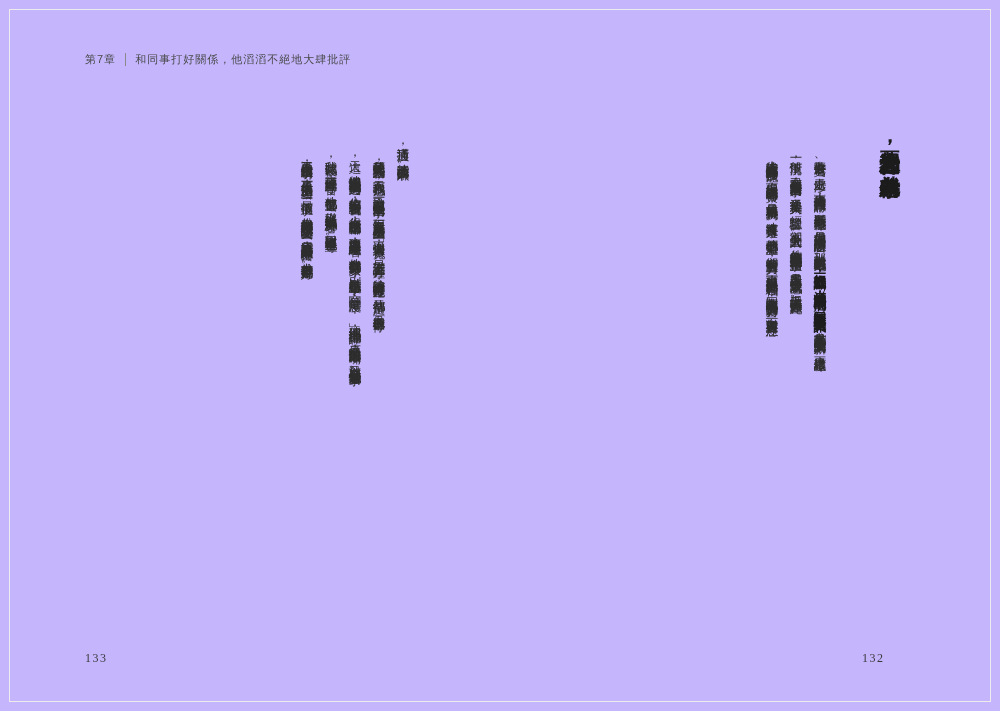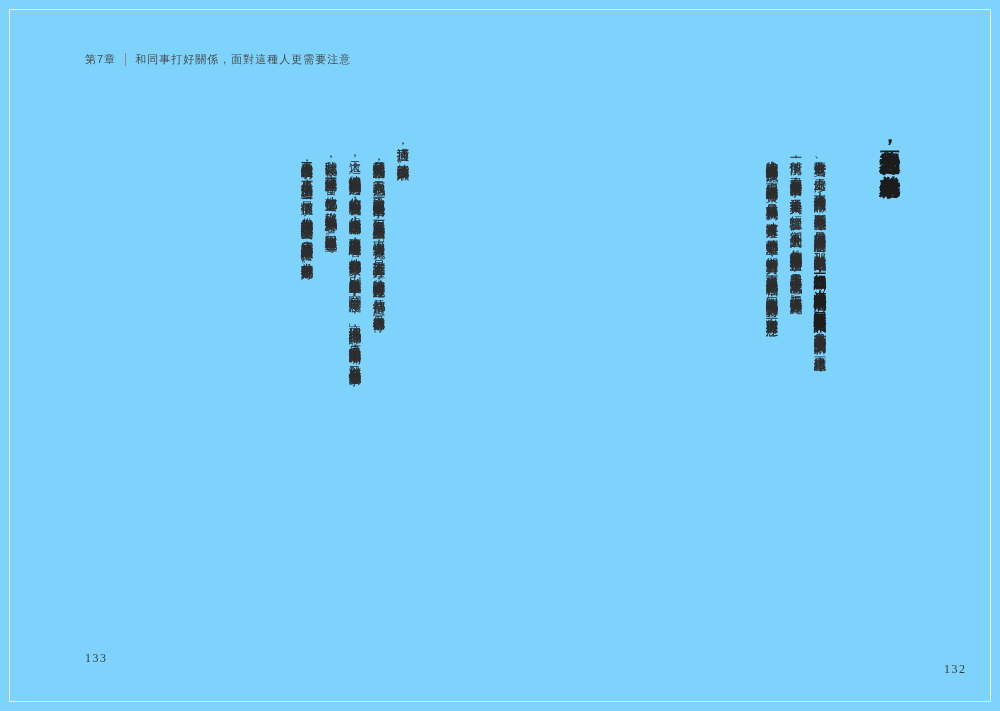--- a/index.html
+++ b/index.html
@@ -1,20 +1,20 @@
 <!DOCTYPE html>
 <html lang="zh-Hant"><head>
 <meta charset="utf-8">
 <style>
   html,body { margin:0; padding:0; background:#ffffff; }
   .sheet {
     position: relative;
     width: 1000px;
     height: 711px;
-    background: #7dd3fc;
+    background: #c4b5fd;
     overflow: hidden;
     font-family: "Liberation Serif", "DejaVu Serif", serif;
   }
   .frame {
     position: absolute;
     left: 9px; top: 9px; right: 9px; bottom: 9px;
     border: 1px solid #ececec;
     pointer-events: none;
   }
   
@@ -75,32 +75,32 @@
   
   .folio {
     position: absolute;
     top: 651px;
     font-size: 12px;
     color: #3a3a3a;
     letter-spacing: 1.5px;
     font-family: "Liberation Serif", "DejaVu Serif", serif;
   }
   .folio-left { left: 85px; }
-  .folio-right { left: 944px; margin-top: 11px; }
+  .folio-right { left: 862px; }
 </style>
 </head>
 <body>
 
 <div class="sheet">
   <div class="frame"></div>
 
   <div class="running-head">
     <span>第7章</span>
     <span class="sep"></span>
-    <span>和同事打好關係，面對這種人更需要注意</span>
+    <span>和同事打好關係，他滔滔不絕地大肆批評</span>
   </div>
 
 
   <h1 class="main-title">要想進步神速，就向老鳥偷學</h1>
 
   <div class="page-body body-right">
     <p><span>喜歡倚老賣老、處處干涉、事事指導的人往往招人討厭，所以我們不能這樣做，但是如果遇到這樣的人該怎麼辦？那就給對方他想要的東西吧。</span><strong>把姿態放低一點，滿足他們「好為人師」的毛病，同時讓自己從中獲取一些資訊。</strong><span>尤其是剛畢業的學生或新來乍到的新人，更應該這樣做。</span></p>
     <p>一般情況下，在公司裡有資格倚老賣老的同事，通常是年資夠久、經驗豐富，卻一直升不上去的人。為什麼他們喜歡對別人的工作指手畫腳？多半是因為在工作上太缺乏成就感，但手中又握有籌碼才會如此。</p>
     <p>這樣的人確實都有過人的技術技能，但可能因為缺乏領導的特質，或是格局與視野不夠，才沒有獲得升遷。他們雖然不是主管，卻擁有當主管的實力，更可以稱得上是部門的意見領袖，因此在團隊裡仍有很大的影響力。面對這種人更需要注意</p>
   </div>

